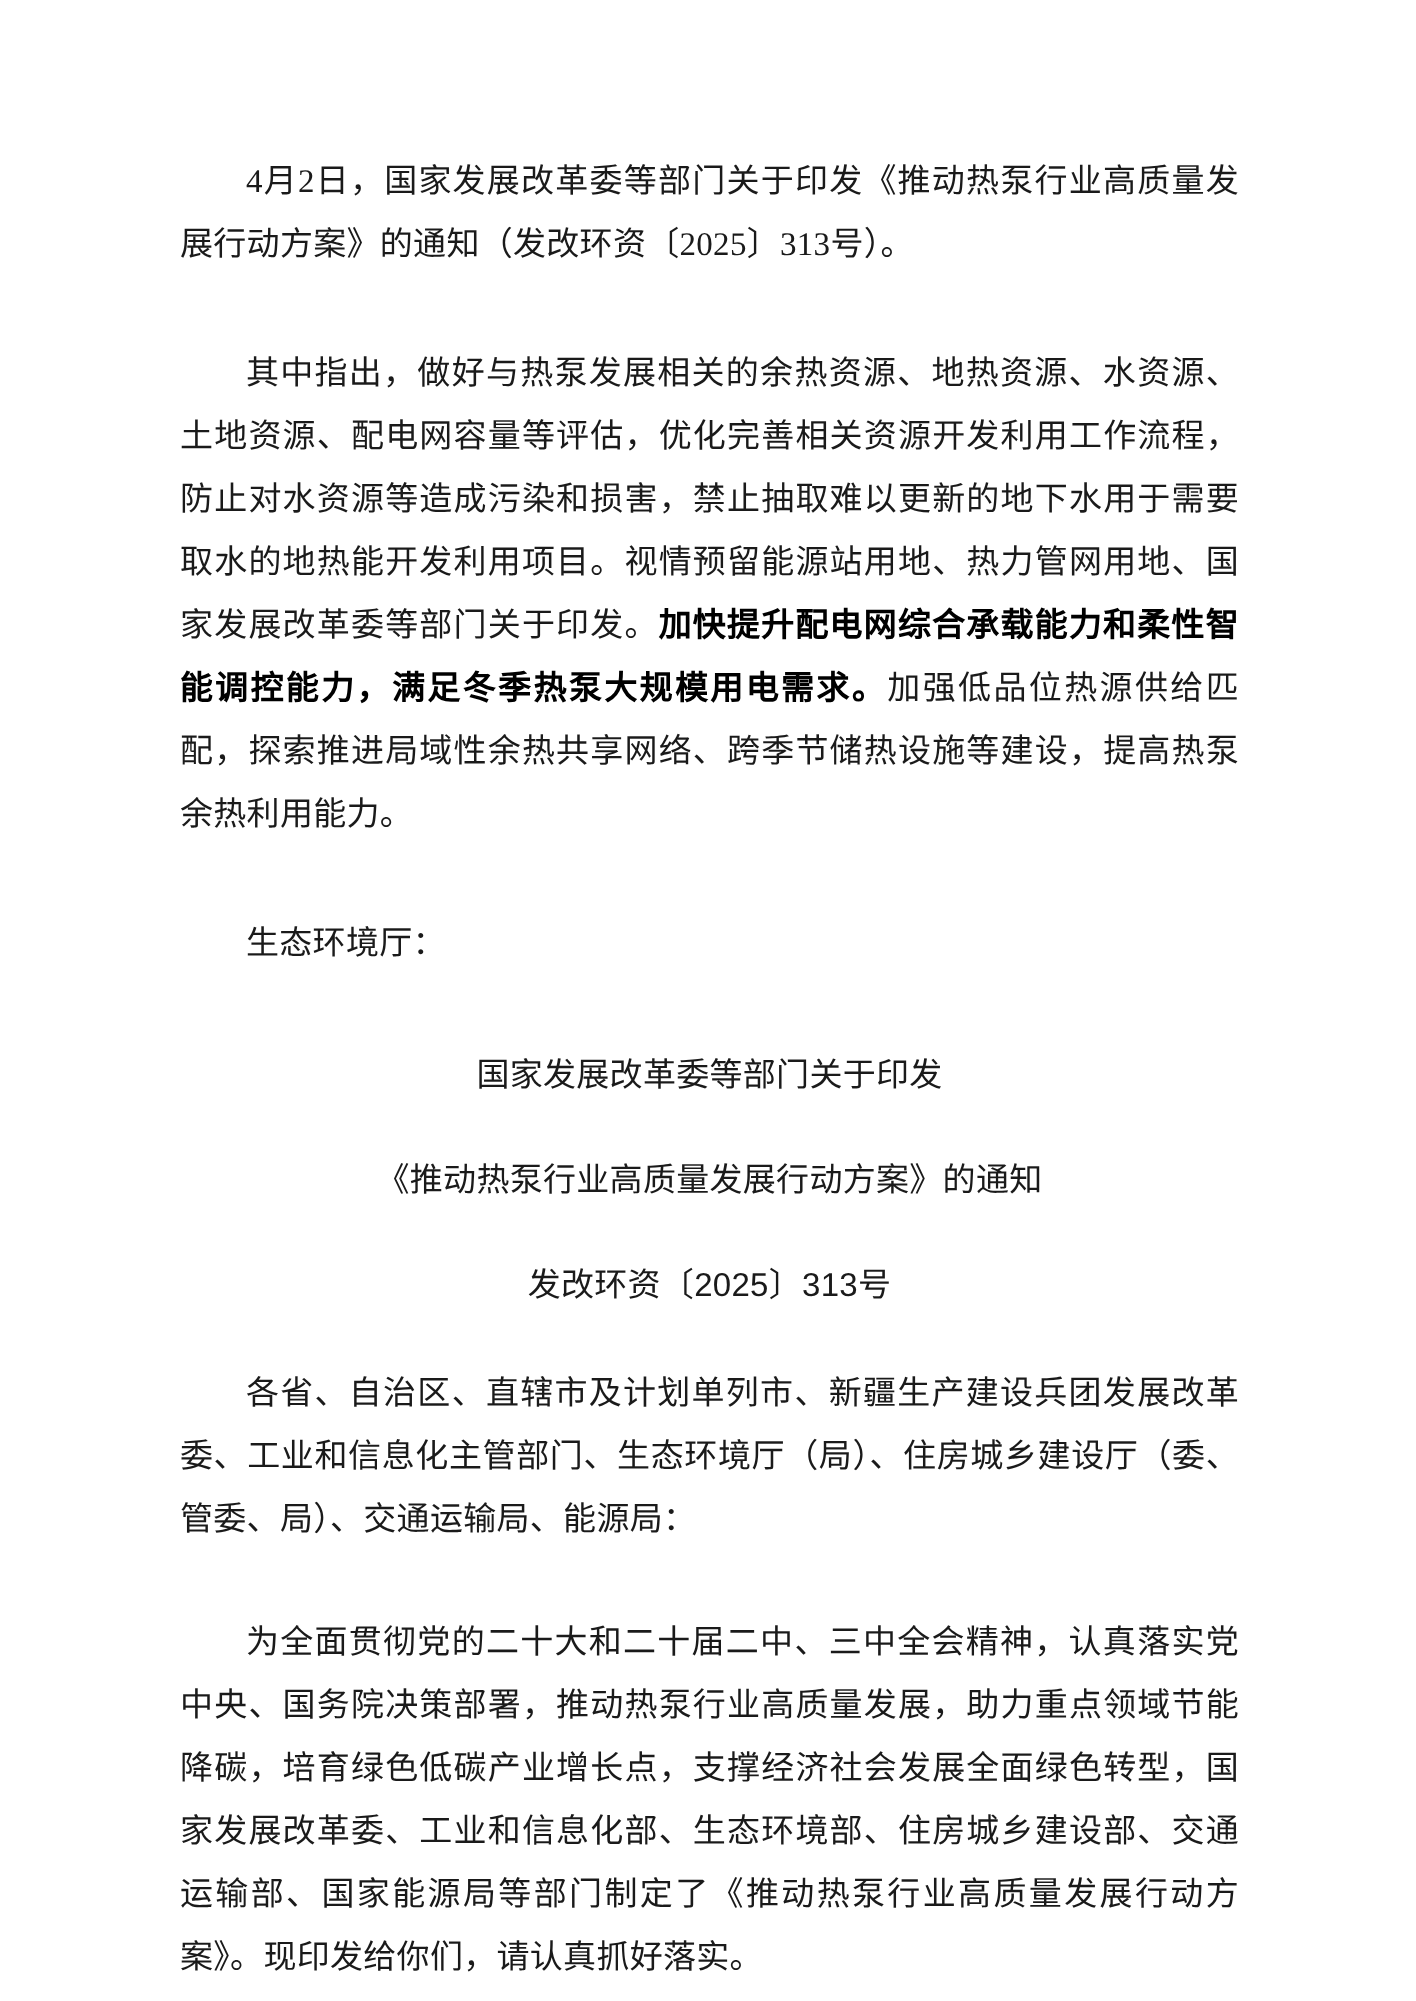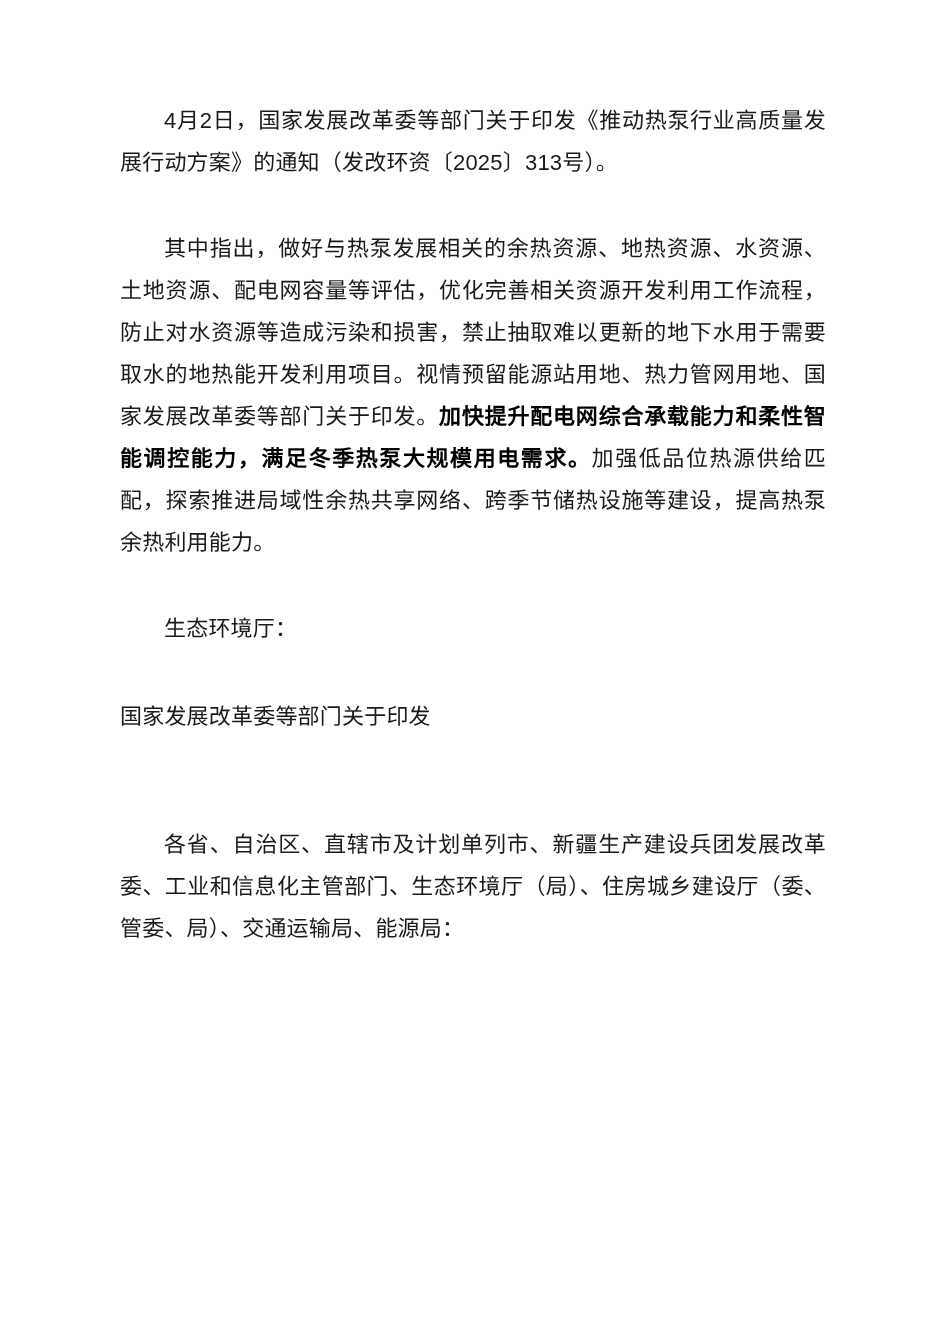--- a/index.html
+++ b/index.html
@@ -37,20 +37,21 @@
   p.para {
     margin: 0 0 0 0;
     font-size: 22px;
     line-height: 42px;
     text-align: justify;
     text-justify: inter-ideograph;
     text-indent: 44px;
     color: #1a1a1a;
     letter-spacing: 0.2px;
     word-break: break-all;
+    font-family: Liberation Serif, serif;
   }
 
   .gap-para {
     height: 44px;
   }
   .gap-small {
     height: 40px;
   }
   .gap-title-top {
     height: 46px;
@@ -67,21 +68,21 @@
 
   strong.emph {
     font-weight: 700;
     color: #000000;
   }
 
   p.centered {
     margin: 0;
     font-size: 22px;
     line-height: 42px;
-    text-align: left;
+    text-align: center;
     text-indent: 0;
     color: #1a1a1a;
     letter-spacing: 0.2px;
   }
 </style>
 </head>
 <body>
 
 <div class="page">
   <div class="doc-body">
@@ -95,27 +96,30 @@
     <div class="gap-para"></div>
 
     <p class="para">生态环境厅：</p>
 
     <div class="gap-title-top"></div>
 
     <p class="centered">国家发展改革委等部门关于印发</p>
 
     <div class="gap-title-mid"></div>
 
+    <p class="centered">《推动热泵行业高质量发展行动方案》的通知</p>
 
     <div class="gap-title-mid"></div>
 
+    <p class="centered">发改环资〔2025〕313号</p>
 
     <div class="gap-after-number"></div>
 
     <p class="para">各省、自治区、直辖市及计划单列市、新疆生产建设兵团发展改革委、工业和信息化主管部门、生态环境厅（局）、住房城乡建设厅（委、管委、局）、交通运输局、能源局：</p>
 
     <div class="gap-small"></div>
 
+    <p class="para">为全面贯彻党的二十大和二十届二中、三中全会精神，认真落实党中央、国务院决策部署，推动热泵行业高质量发展，助力重点领域节能降碳，培育绿色低碳产业增长点，支撑经济社会发展全面绿色转型，国家发展改革委、工业和信息化部、生态环境部、住房城乡建设部、交通运输部、国家能源局等部门制定了《推动热泵行业高质量发展行动方案》。现印发给你们，请认真抓好落实。</p>
 
     <div class="gap-before-sign"></div>
 
   </div>
 </div>
 
 </body></html>

